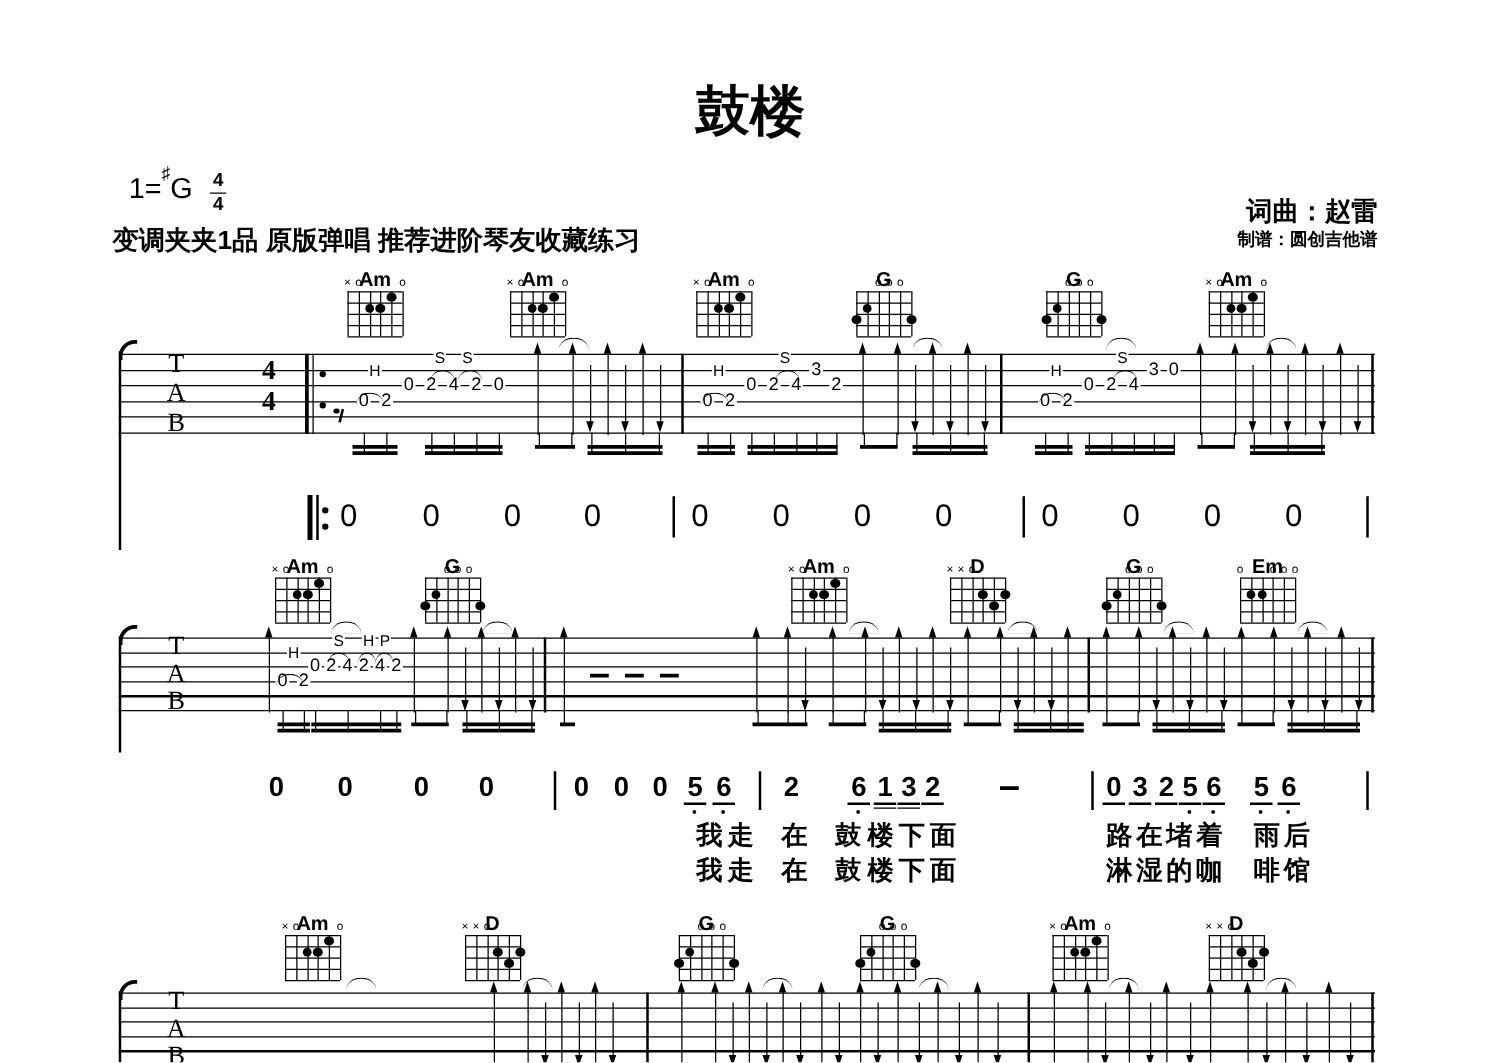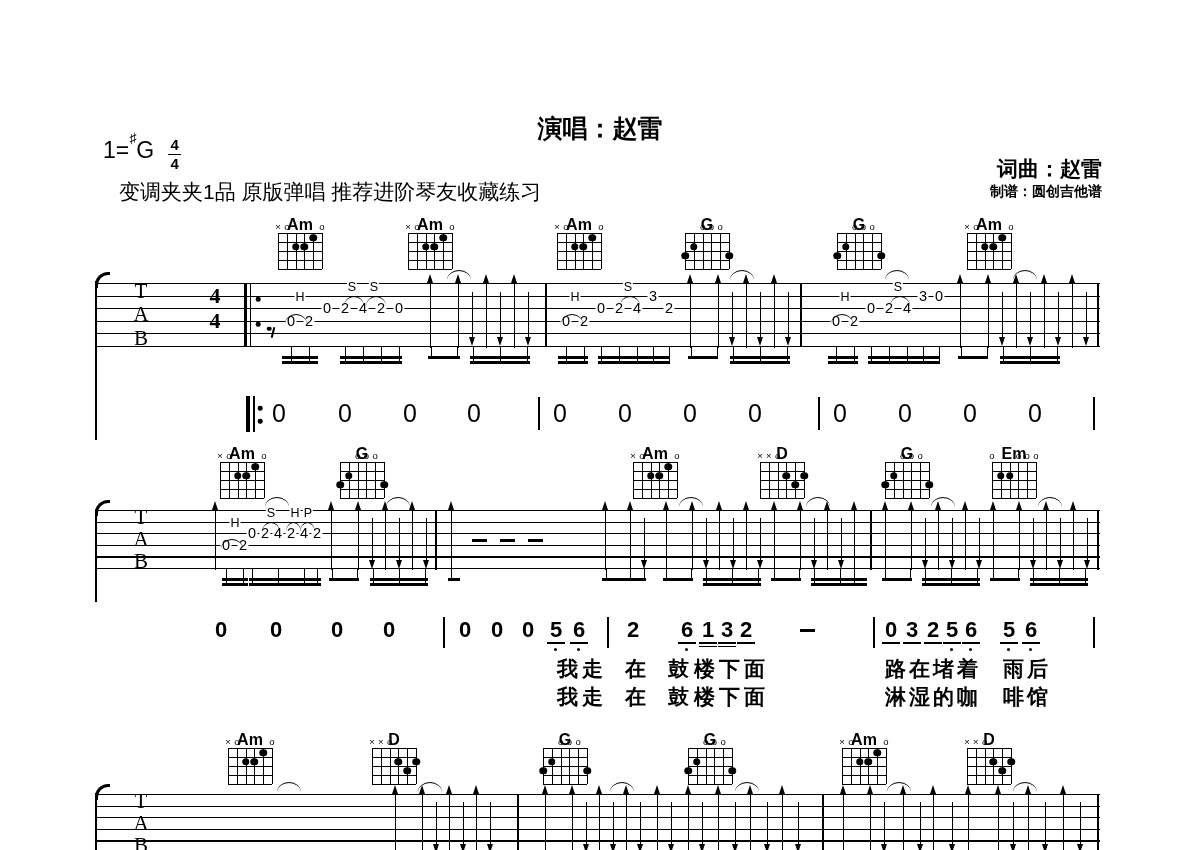--- a/index.html
+++ b/index.html
@@ -47,34 +47,34 @@
   .rdot{position:absolute;width:4.6px;height:4.6px;border-radius:50%;background:#000;
         transform:translate(-50%,-50%);}
   .hook{position:absolute;width:12px;height:13px;border-left:3px solid #000;border-top:3px solid #000;
         border-top-left-radius:13px;}
   .rest{position:absolute;width:1.8px;height:11px;background:#000;transform:rotate(14deg);}
 </style>
 </head>
 <body>
 
 <div class="page">
-  <div class="ctr" style="top:112px;font-size:25px;">演唱：赵雷</div>
+  <div class="title" style="top:60px;font-size:44px;">鼓楼</div>
 
   <div class="keyrow" style="left:103px;top:137px;">
     <span>1=</span>
       <span class="sharp">♯</span>
       <span>G</span>
     <span class="frac">
       <span>4</span>
       <span class="bar"></span>
       <span>4</span>
     </span>
   </div>
 
-  <div class="abs" style="left:119px;top:178px;font-size:21px;font-weight:400;">变调夹夹1品 原版弹唱 推荐进阶琴友收藏练习</div>
+  <div class="abs" style="left:90px;top:178px;font-size:21px;font-weight:700;">变调夹夹1品 原版弹唱 推荐进阶琴友收藏练习</div>
   <div class="rightcol" style="right:98px;top:155px;font-size:21px;">词曲：赵雷</div>
   <div class="rightcol" style="right:98px;top:183px;font-size:14px;">制谱：圆创吉他谱</div>
 
   <div id="score">
       <div class="cname" style="left: 300px; top: 217px;">Am</div>
       <div class="cgl" style="left: 278px; top: 233px; width: 44px; height: 1.1px;"></div>
       <div class="cgl" style="left: 278px; top: 242px; width: 44px; height: 1.1px;"></div>
       <div class="cgl" style="left: 278px; top: 251px; width: 44px; height: 1.1px;"></div>
       <div class="cgl" style="left: 278px; top: 260px; width: 44px; height: 1.1px;"></div>
       <div class="cgl" style="left: 278px; top: 269px; width: 44px; height: 1.1px;"></div>

